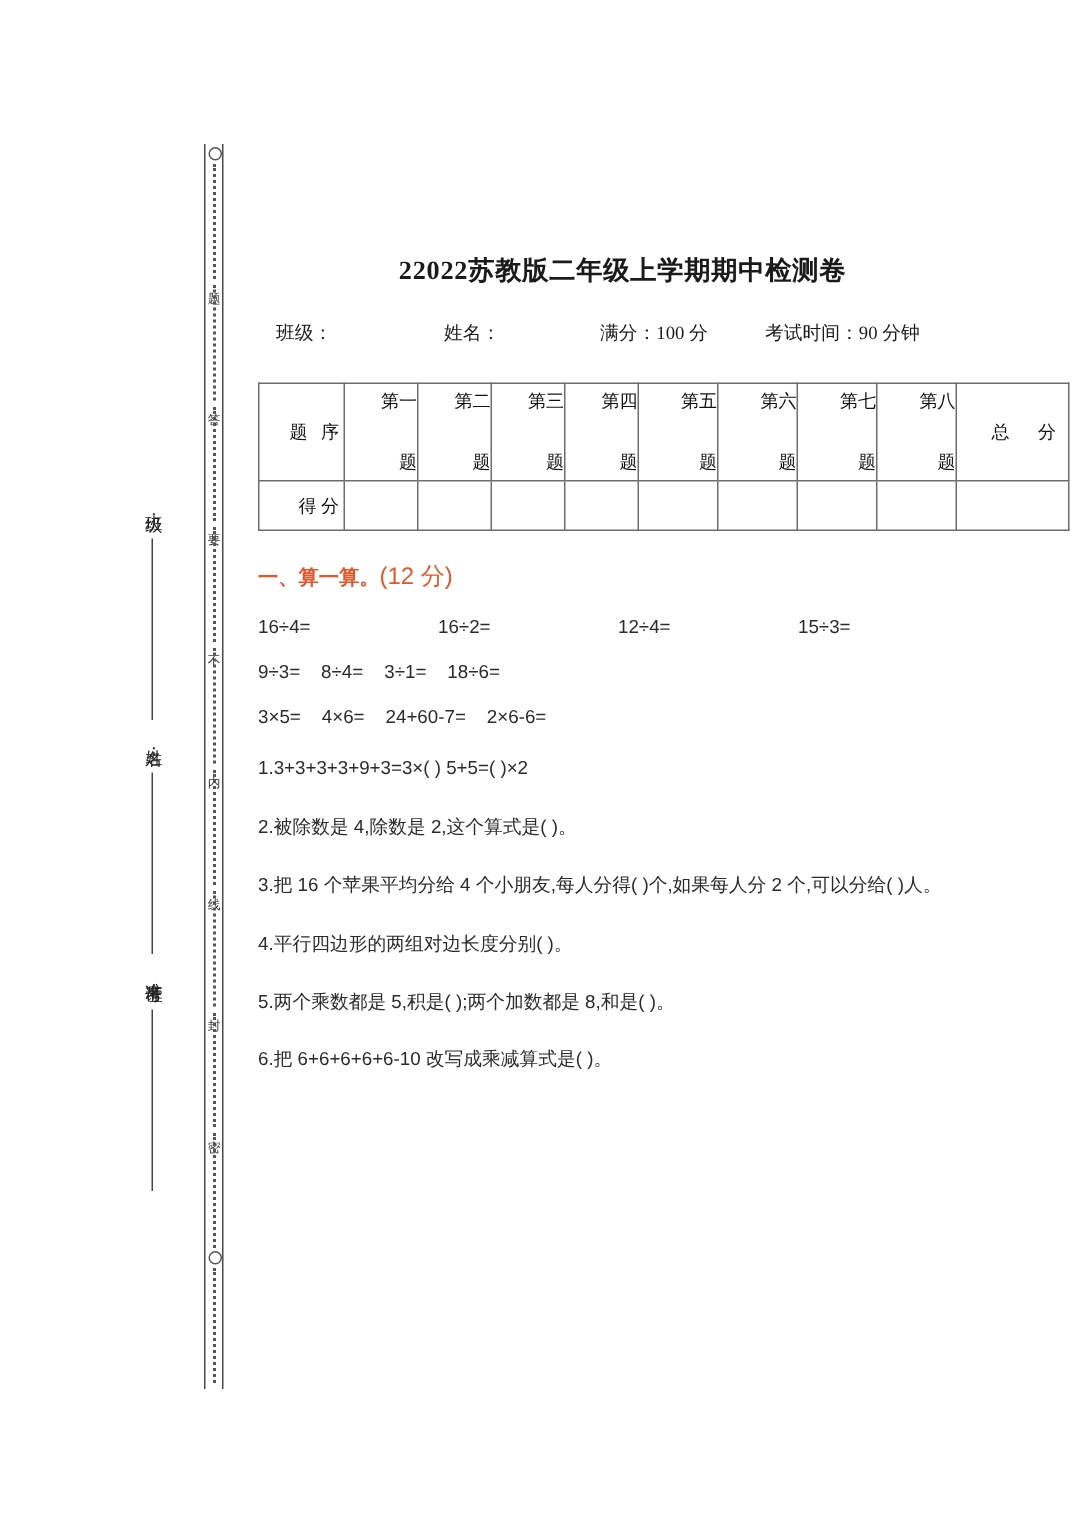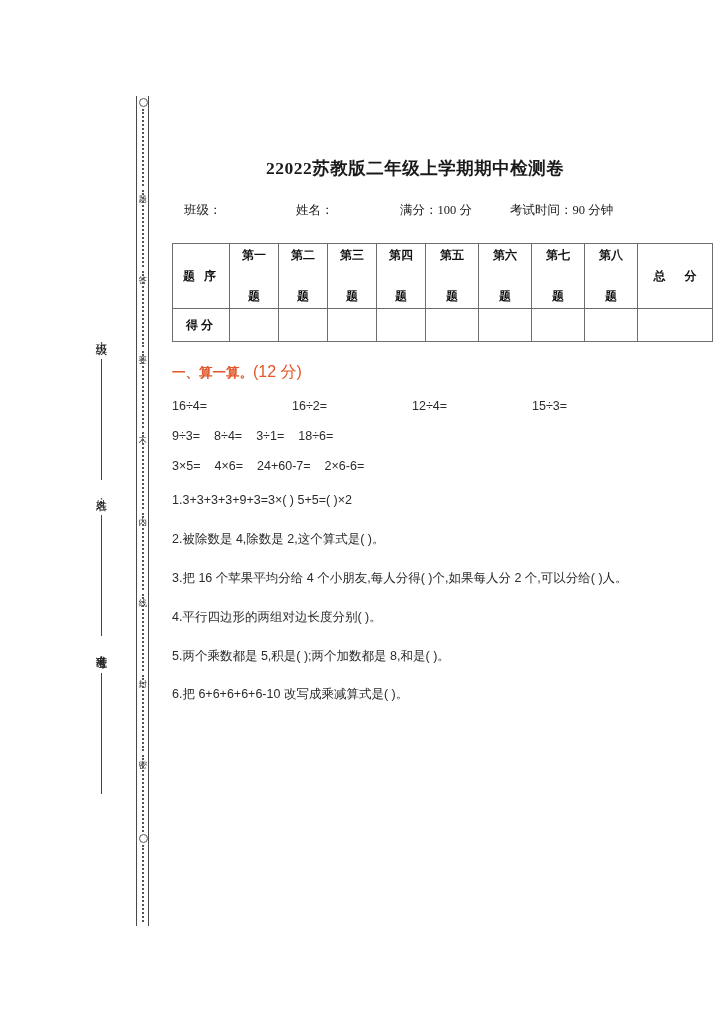--- a/index.html
+++ b/index.html
@@ -104,21 +104,21 @@
     width: 0;
     border-left: 1px solid #444;
     margin: 6px 0;
     min-height: 40px;
   }
 
   
   .content {
     position: absolute;
     left: 172px;
-    top: 84px;
+    top: 96px;
     width: 486px;
   }
 
   .paper-title {
     text-align: center;
     font-size: 17.5px;
     font-weight: bold;
     letter-spacing: 0.5px;
     margin-top: 72px;
     font-family: "Liberation Serif", "DejaVu Serif", serif;
@@ -140,24 +140,24 @@
   
   table.score-table {
     margin-top: 24px;
     border-collapse: collapse;
     width: 478px;
     table-layout: fixed;
   }
   table.score-table td,
   table.score-table th {
     border: 1px solid #6d6d6d;
-    text-align: center;
+    text-align: right;
     vertical-align: middle;
     font-size: 12px;
-    font-weight: bold;
+    font-weight: normal;
     font-family: "Liberation Serif", "DejaVu Serif", serif;
     color: #111;
     padding: 0;
   }
   .th-row td { height: 64px; }
   .score-row td { height: 32px; }
 
   .col-head { width: 56px; letter-spacing: 3px; }
   .col-q    { width: 48px; }
   .col-qb   { width: 52px; }

